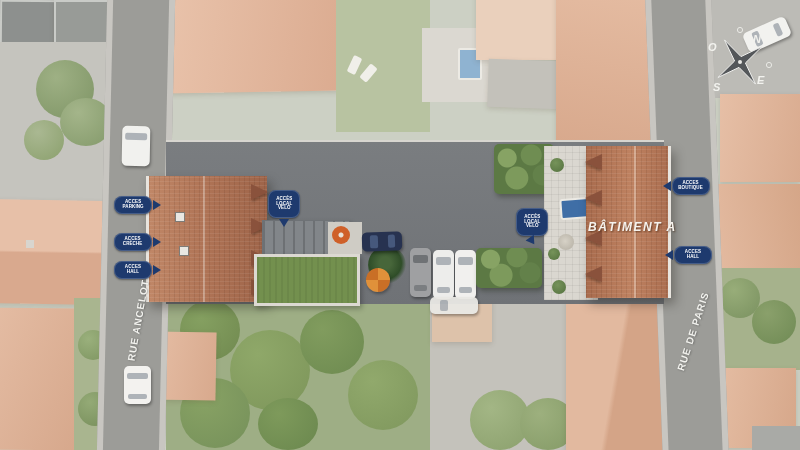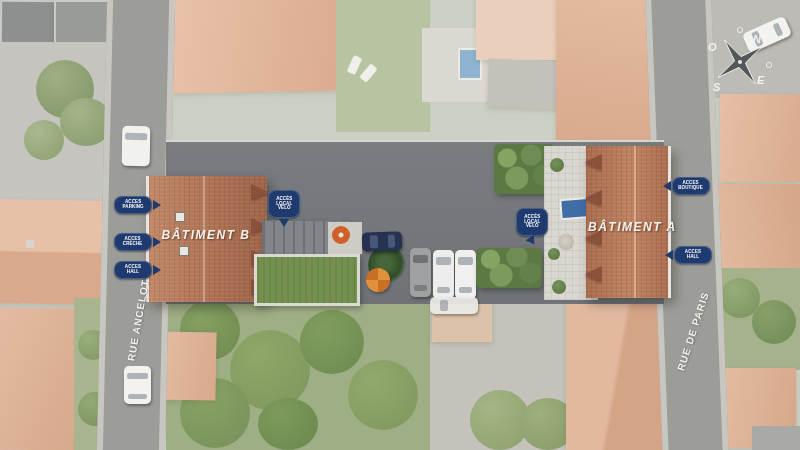--- a/index.html
+++ b/index.html
@@ -136,21 +136,20 @@
   <div class="roof-main" style="left:146px;top:176px;width:118px;height:126px;background:linear-gradient(to right,#c08767 0%,#b07456 45%,#9e6449 100%);border-left:3px solid #e8e4de;">
     <div class="roof-tex"></div>
     <div class="ridge-v" style="left:46%;"></div>
     <div class="dormer-r" style="top:8px;"></div>
     <div class="dormer-r" style="top:42px;"></div>
     <div class="dormer-r" style="top:74px;"></div>
     <div class="dormer-r" style="top:103px;"></div>
     <div class="roof-win" style="left:26px;top:36px;"></div>
     <div class="roof-win" style="left:30px;top:70px;"></div>
   </div>
-  <div class="bldg-label" style="left:150px;top:228px;width:112px;">BÂTIMENT B</div>
 
   <div class="abs" style="left:262px;top:220px;width:86px;height:38px;background:#82868a;border:1px solid #6e7276;box-shadow:2px 3px 5px rgba(0,0,0,.3);">
     <div class="abs" style="inset:0;background:repeating-linear-gradient(90deg, rgba(0,0,0,.16) 0 2px, transparent 2px 10px);"></div>
   </div>
   <div class="abs" style="left:254px;top:254px;width:100px;height:46px;background:#73904e;border:3px solid #dcd9d2;box-shadow:2px 3px 5px rgba(0,0,0,.25);">
     <div class="abs" style="inset:0;background:repeating-linear-gradient(90deg, rgba(0,0,0,.06) 0 2px, transparent 2px 6px);"></div>
   </div>
 
   <div class="pave" style="left:328px;top:222px;width:34px;height:32px;background:#cfccc5;"></div>
   <div class="tree" style="left:332px;top:226px;width:18px;height:18px;background:radial-gradient(circle at 50% 50%, #e8e2d8 0 2px, #cf6029 3px 100%);"></div>

